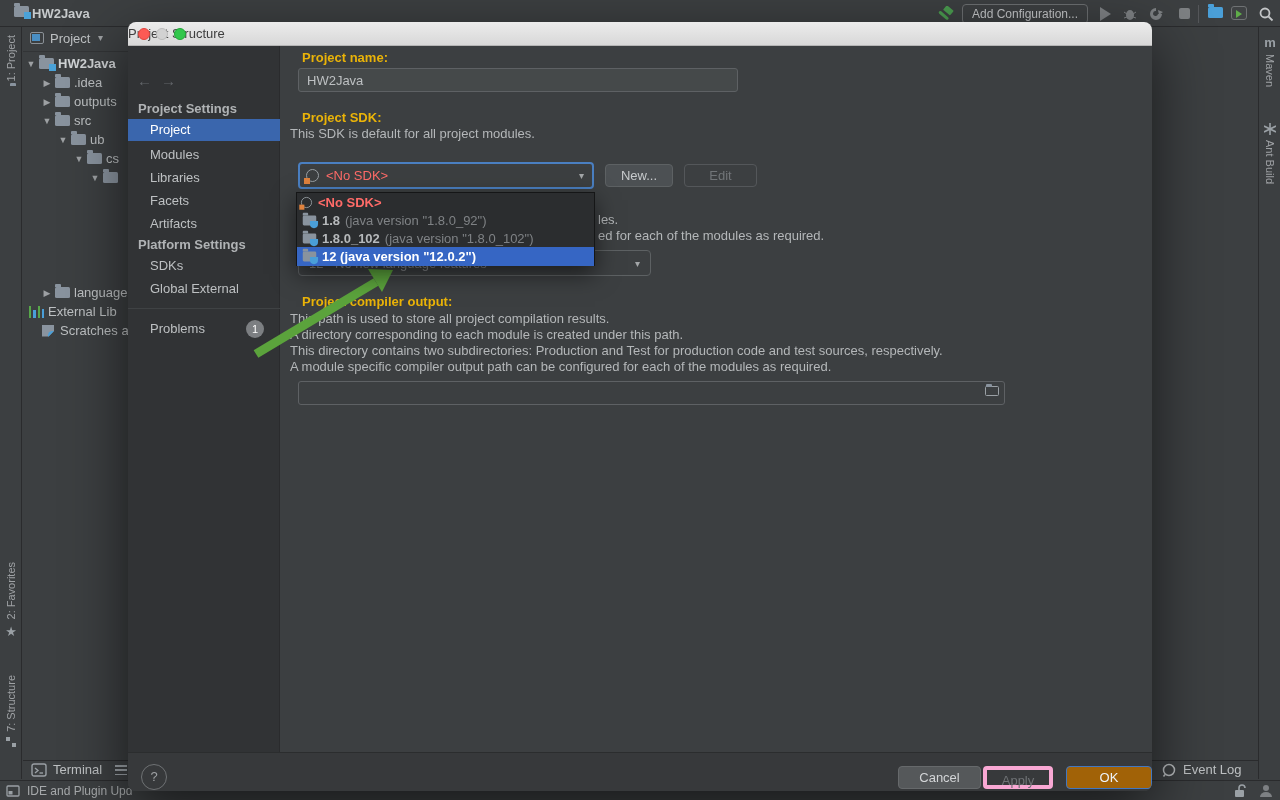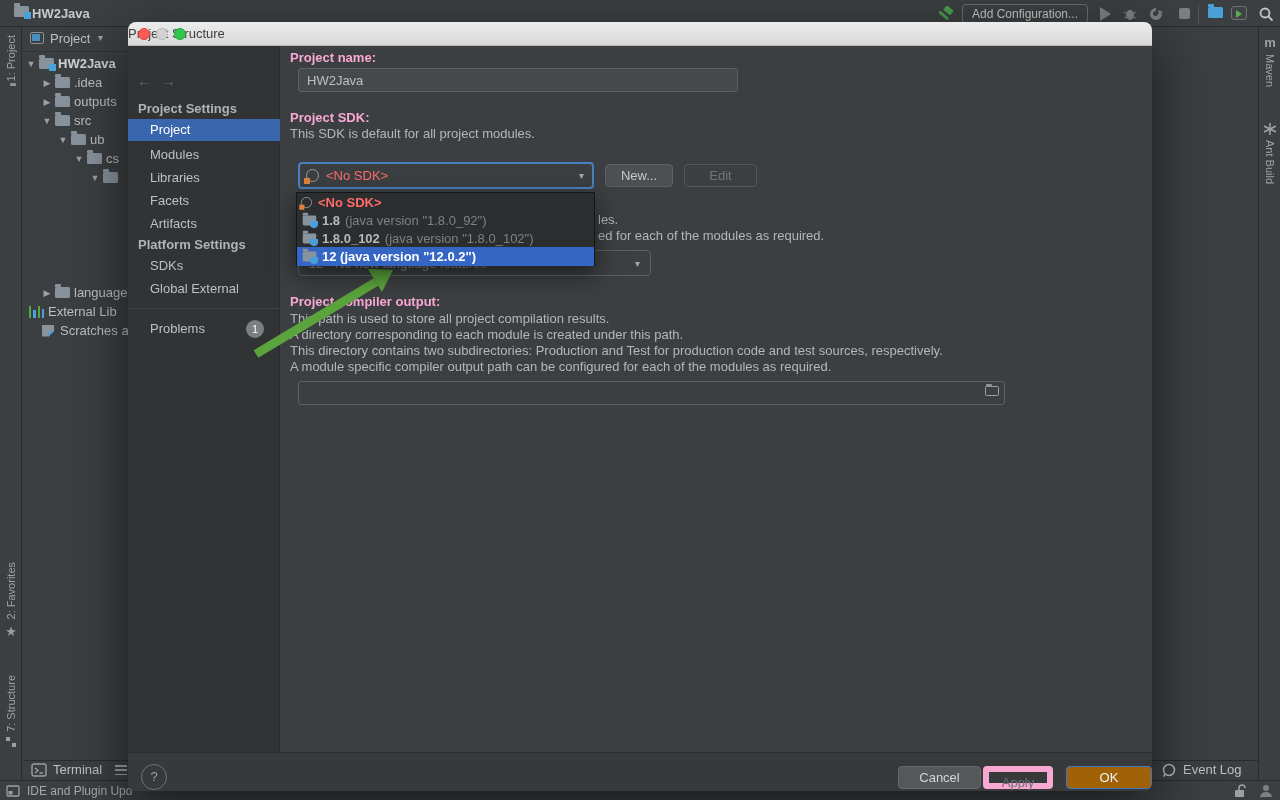--- a/index.html
+++ b/index.html
@@ -54,21 +54,21 @@
             background:linear-gradient(#ececec,#d8d8d8); border-bottom:1px solid #b5b5b5; }
   #dlg-title { width:100%; text-align:left; line-height:24px; color:#3e3e3e; font-size:13px;border-radius:11px; }
   .light { position:absolute; top:6px; width:12px; height:12px; border-radius:50%; }
   #dlg-sidebar { position:absolute; left:0; top:24px; width:152px; height:706px; background:#313335; border-right:1px solid #2a2b2d; }
   .side-head { position:absolute; left:10px; font-weight:700; color:#b0b3b5; }
   .side-item { position:absolute; left:0; width:152px; height:22px; line-height:22px; padding-left:22px; color:#bdc0c2; }
   .side-item.sel { background:#3a66ad; color:#fff; }
   .badge { position:absolute; left:118px; top:2px; width:18px; height:18px; border-radius:50%; background:#7c7f82; color:#fff; font-size:11px; text-align:center; line-height:18px; }
   #dlg-footer { position:absolute; left:0; top:730px; width:1024px; height:39px; background:#37393b; border-top:1px solid #2b2d2e; }
   .btn { position:absolute; top:13px; height:23px; border-radius:4px; text-align:center; line-height:21px; font-size:13px; }
-  .lbl-b { font-weight:700; color:#f9a8d4; position:absolute; white-space:nowrap; }
+  .lbl-b { font-weight:700; color:#eab308; position:absolute; white-space:nowrap;margin-left:12px; }
   .desc { position:absolute; color:#b4b7b9; white-space:nowrap; }
   .field { position:absolute; background:#45494a; border:1px solid #5e6164; border-radius:3px; color:#bdc0c2; font-size:13px; padding:0 8px; font-family:"Liberation Sans",sans-serif; }
   .combo { position:absolute; border-radius:4px; display:flex; align-items:center; }
   .caret { margin-left:auto; color:#a3a6a8; font-size:10px; }
 
   #sdk-popup { position:absolute; left:168px; top:170px; width:299px; height:74px; background:#2b2d2f;
                border:1px solid #151617; box-shadow:0 8px 22px rgba(0,0,0,.55); z-index:6; }
   .pop-row { height:18px; display:flex; align-items:center; padding-left:3px; white-space:nowrap; }
   .pop-row .nm { color:#b6b9bb; font-weight:700; margin-right:5px; }
   .pop-row .ver { color:#7f8285; }
@@ -331,16 +331,16 @@
   <div class="desc" style="left:162px;top:337px">A module specific compiler output path can be configured for each of the modules as required.</div>
   <div class="desc" style="left:162px;top:321px">This directory contains two subdirectories: Production and Test for production code and test sources, respectively.</div>
   <input class="field" style="left: 170px; top: 359px; width: 707px; height: 24px; background: transparent;" value="">
   <div class="abs" style="left:855px;top:364px">
     <div class="icn-folder" style="background:transparent;border:1.5px solid #9aa0a5;width:14px;height:10px"></div>
   </div>
 
   <div id="dlg-footer">
     <div class="abs" style="left:13px;top:11px;width:26px;height:26px;border:1.5px solid #6f7274;border-radius:50%;text-align:center;line-height:24px;color:#9da0a3">?</div>
     <div class="btn" style="left:770px;width:83px;background:#55585a;border:1px solid #66696b;color:#d3d5d7">Cancel</div>
-    <div class="btn" style="left:855px;width:70px;background:transparent;border:6px solid #f9a8d4;color:#6f7275">Apply</div>
+    <div class="btn" style="left:855px;width:70px;background:transparent;border:4px solid #f9a8d4;color:#6f7275">Apply</div>
     <div class="btn" style="left:938px;width:86px;background:#a16207;border:1px solid #4377c0;color:#eef3fa">OK</div>
   </div>
 </div>
 
 </body></html>

